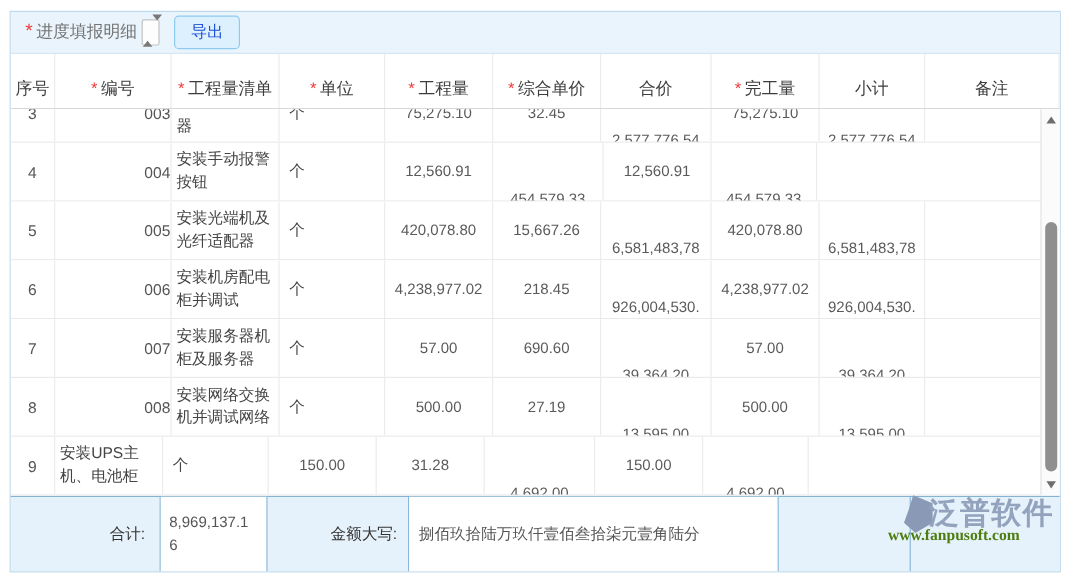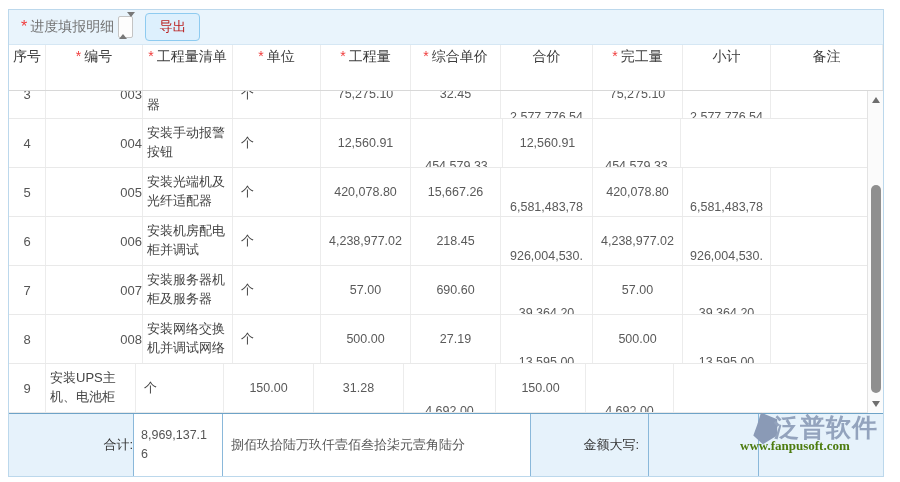--- a/index.html
+++ b/index.html
@@ -13,29 +13,29 @@
   .titlebar { height:35px; background:#e9f4fc; border-bottom:1px solid #d5e7f4;
               display:flex; align-items:center; padding-left:12px; }
   .req { color:#f03b3b; margin-right:3px; }
   .tb-title { font-size:14px; color:#737373; }
   .spinner { width:15px; height:22px; border:1px solid #c4c4c4; border-radius:2px;
              background:#fdfdfd; margin:0 6px 0 4px; display:inline-block; cursor:pointer; }
   .spin-up { width:0;height:0;border-left:4px solid transparent;border-right:4px solid transparent;
              border-bottom:5px solid #787878; margin:4px auto 2px; }
   .spin-down { width:0;height:0;border-left:4px solid transparent;border-right:4px solid transparent;
              border-top:5px solid #787878; margin:2px auto 0; }
-  .export-btn { background:#ddf0fd; border:1px solid #8ecbf0; color:#b91c1c;
+  .export-btn { background:#ddf0fd; border:1px solid #8ecbf0; color:#1d4ed8;
                 font-size:13.5px; padding:4px 13px; border-radius:4px; cursor:pointer;
                 margin-left:6px; font-family:inherit; }
 
   
   .thead { display:flex; height:46px; background:#fff; border-bottom:1px solid #d8d8d8; }
-  .th { display:flex; align-items:flex-start; justify-content:center; text-align:center;
+  .th { display:flex; align-items:flex-end; justify-content:center; text-align:center;
         font-size:14px; color:#3d3d3d; border-right:1px solid #ececec;
-        line-height:1.3; padding:2px 3px; flex:none; }
+        line-height:1.3; padding:8px 3px; flex:none; }
   .th .lbl { display:inline; }
 
   
   .c-seq   { width:37px; }
   .c-code  { width:97px; }
   .c-name  { width:90px; }
   .c-unit  { width:88px; }
   .c-qty   { width:90px; }
   .c-price { width:90px; }
   .c-total { width:92px; }
@@ -73,21 +73,21 @@
             border-bottom:6px solid #6e6e6e; }
   .tri-down { width:0;height:0;border-left:4.5px solid transparent;border-right:4.5px solid transparent;
             border-top:6px solid #6e6e6e; }
   .sb-thumb { position:absolute; left:3px; top:94px; width:10px; height:208px;
               background:#8f8f8f; border-radius:6px; }
 
   
   .tfoot { display:flex; height:63px; background:#e6f2fb; border-top:1px solid #6ea3c7; }
   .fc { flex:none; border-right:1px solid #8ab8da; display:flex; align-items:center;
         font-size:13px; color:#333; }
-  .f-label1 { width:125px; justify-content:flex-end; padding-right:0; }
+  .f-label1 { width:125px; justify-content:flex-end; padding-right:12px; }
   .f-val1 { width:89px; background:#fff; padding-left:7px; }
   .f-val1 .fv { display:block; width:70px; word-break:break-all; line-height:1.5;
                 color:#555; font-size:12.5px; }
   .f-label2 { width:118px; justify-content:flex-end; padding-right:9px; }
   .f-val2 { width:308px; background:#fff; padding-left:8px; color:#555; }
   .f-empty1 { width:110px; }
   .f-empty2 { flex:1 1 auto; border-right:none; }
 
   
   .watermark { position:absolute; right:-14px; bottom:22px; width:158px; z-index:9;
@@ -383,22 +383,22 @@
           <span class="tri-down"></span>
         </div>
     </div>
   </div>
 
   <div class="tfoot">
     <div class="fc f-label1">合计:</div>
     <div class="fc f-val1">
       <span class="fv">8,969,137.16</span>
     </div>
+    <div class="fc f-label2">金额大写:</div>
     <div class="fc f-val2">捌佰玖拾陆万玖仟壹佰叁拾柒元壹角陆分</div>
-    <div class="fc f-label2">金额大写:</div>
     <div class="fc f-empty1"></div>
     <div class="fc f-empty2"></div>
   </div>
 
   <div class="watermark">
     <div class="wm-top">
       <svg width="42" height="42" viewBox="0 0 44 44">
         <path d="M21 3 A 18 18 0 1 0 24 40 A 14 14 0 1 1 21 3 Z" fill="#e8791e"></path>
         <path d="M23 7 L40 14 L40 31 L25 40 L15 31 L19 20 Z" fill="#8a9ab6"></path>
       </svg>

